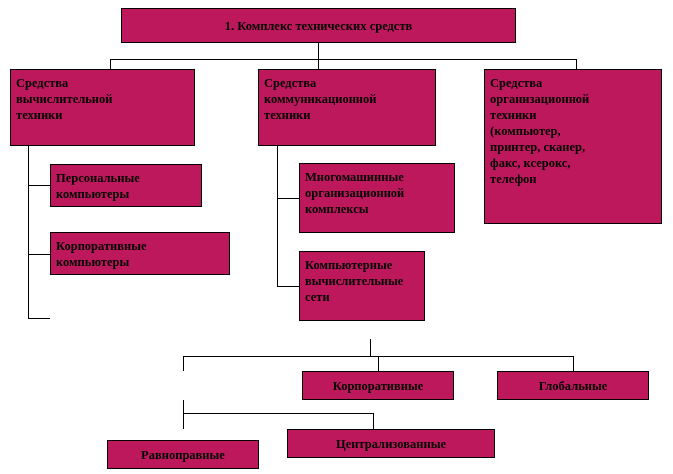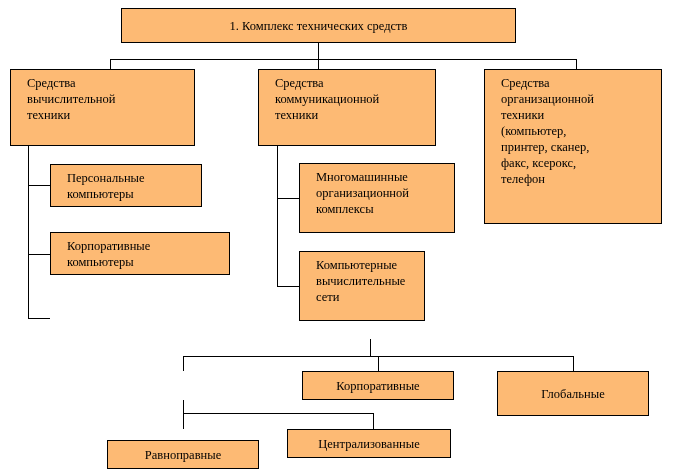--- a/index.html
+++ b/index.html
@@ -14,27 +14,27 @@
     position: relative;
     width: 673px;
     height: 474px;
     background: #ffffff;
     overflow: hidden;
   }
   .node {
     position: absolute;
     box-sizing: border-box;
     border: 1px solid #000000;
-    background: #fdba74;
+    background: #be185d;
     font-family: "Liberation Serif", serif;
     font-size: 12.5px;
-    font-weight: normal;
+    font-weight: bold;
     color: #000000;
     line-height: 1.28;
-    padding: 5px 16px;
+    padding: 5px 5px;
     white-space: pre-line;
     z-index: 2;
   }
   .node.center {
     text-align: center;
   }
   .node.vcenter {
     display: flex;
     align-items: center;
   }
@@ -111,19 +111,19 @@
 организационной
 комплексы</div>
 
   <div class="node" style="left:299px; top:251px; width:126px; height:70px;">Компьютерные
 вычислительные
 сети</div>
 
 
   <div class="node center vcenter" style="left:302px; top:371px; width:152px; height:29px;">Корпоративные</div>
 
-  <div class="node center vcenter" style="left:497px; top:371px; width:152px; height:45px;">Глобальные</div>
+  <div class="node center vcenter" style="left:497px; top:371px; width:152px; height:29px;">Глобальные</div>
 
   <div class="node center vcenter" style="left:107px; top:440px; width:152px; height:29px;">Равноправные</div>
 
-  <div class="node center vcenter" style="left:287px; top:429px; width:164px; height:29px;">Централизованные</div>
+  <div class="node center vcenter" style="left:287px; top:429px; width:208px; height:29px;">Централизованные</div>
 
 </div>
 
 </body></html>

